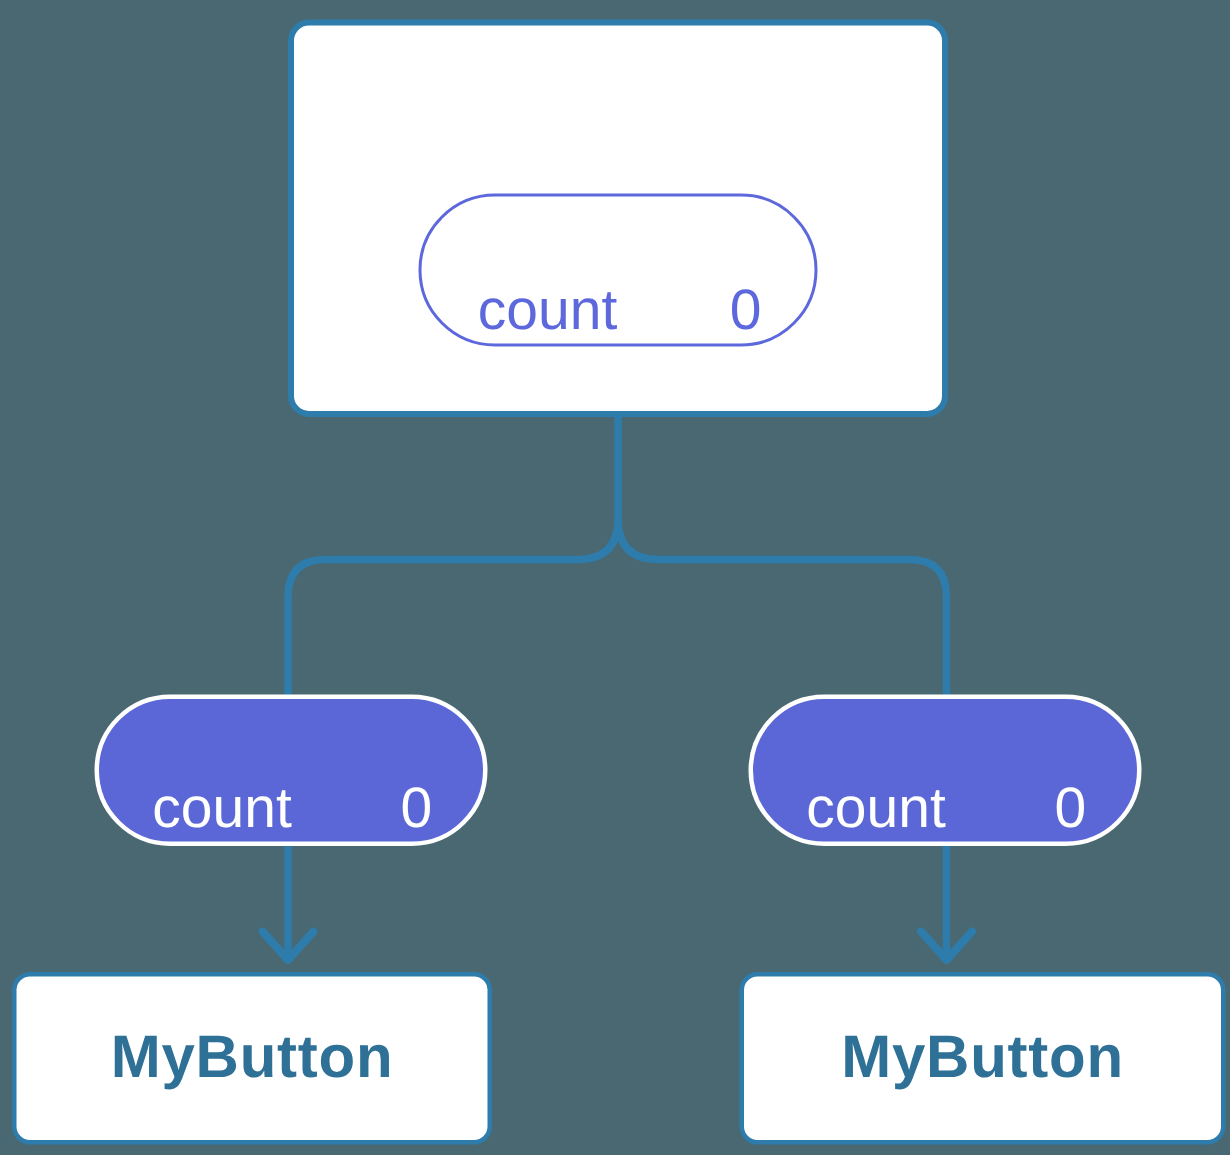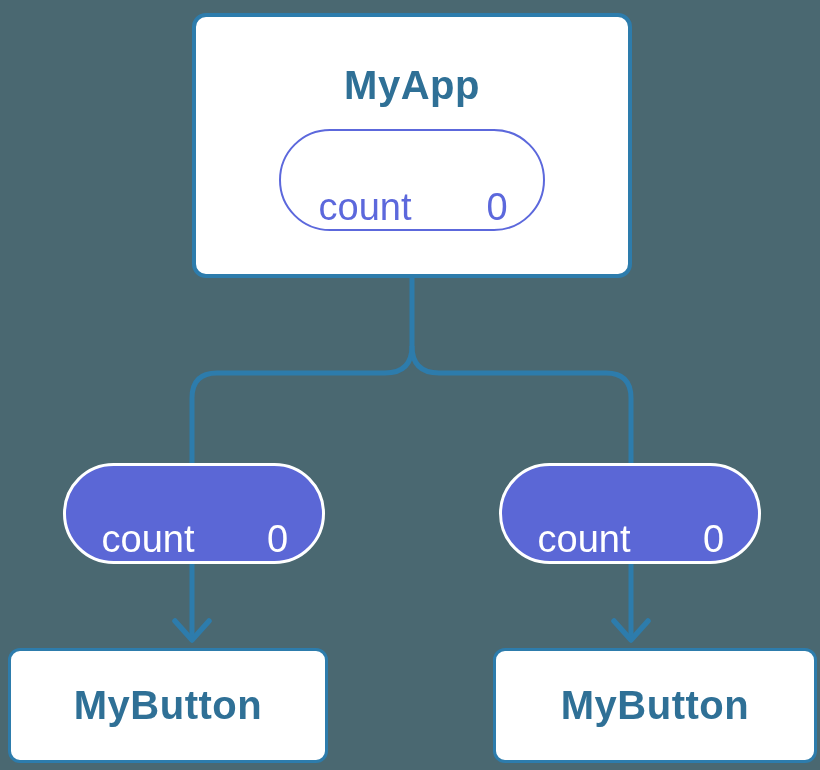--- a/index.html
+++ b/index.html
@@ -115,21 +115,20 @@
 
   <svg class="connectors" viewBox="0 0 820 770" aria-hidden="true">
     <path d="M412 278 L412 346"></path>
     <path d="M412 346 Q412 373 385 373 L217 373 Q192 373 192 398 L192 637"></path>
     <path d="M412 346 Q412 373 439 373 L606 373 Q631 373 631 398 L631 637"></path>
     <path class="arrowhead" d="M175 621 L192 640 L209 621"></path>
     <path class="arrowhead" d="M614 621 L631 640 L648 621"></path>
   </svg>
 
   <div class="component-card root">
-    <div class="component-title">MyApp</div>
     <div class="state-pill outline">
       <span class="pill-name">count</span>
       <span class="pill-divider"></span>
       <span class="pill-value">0</span>
     </div>
   </div>
 
   <div class="state-pill filled pill-left">
     <span class="pill-name">count</span>
     <span class="pill-divider"></span>

